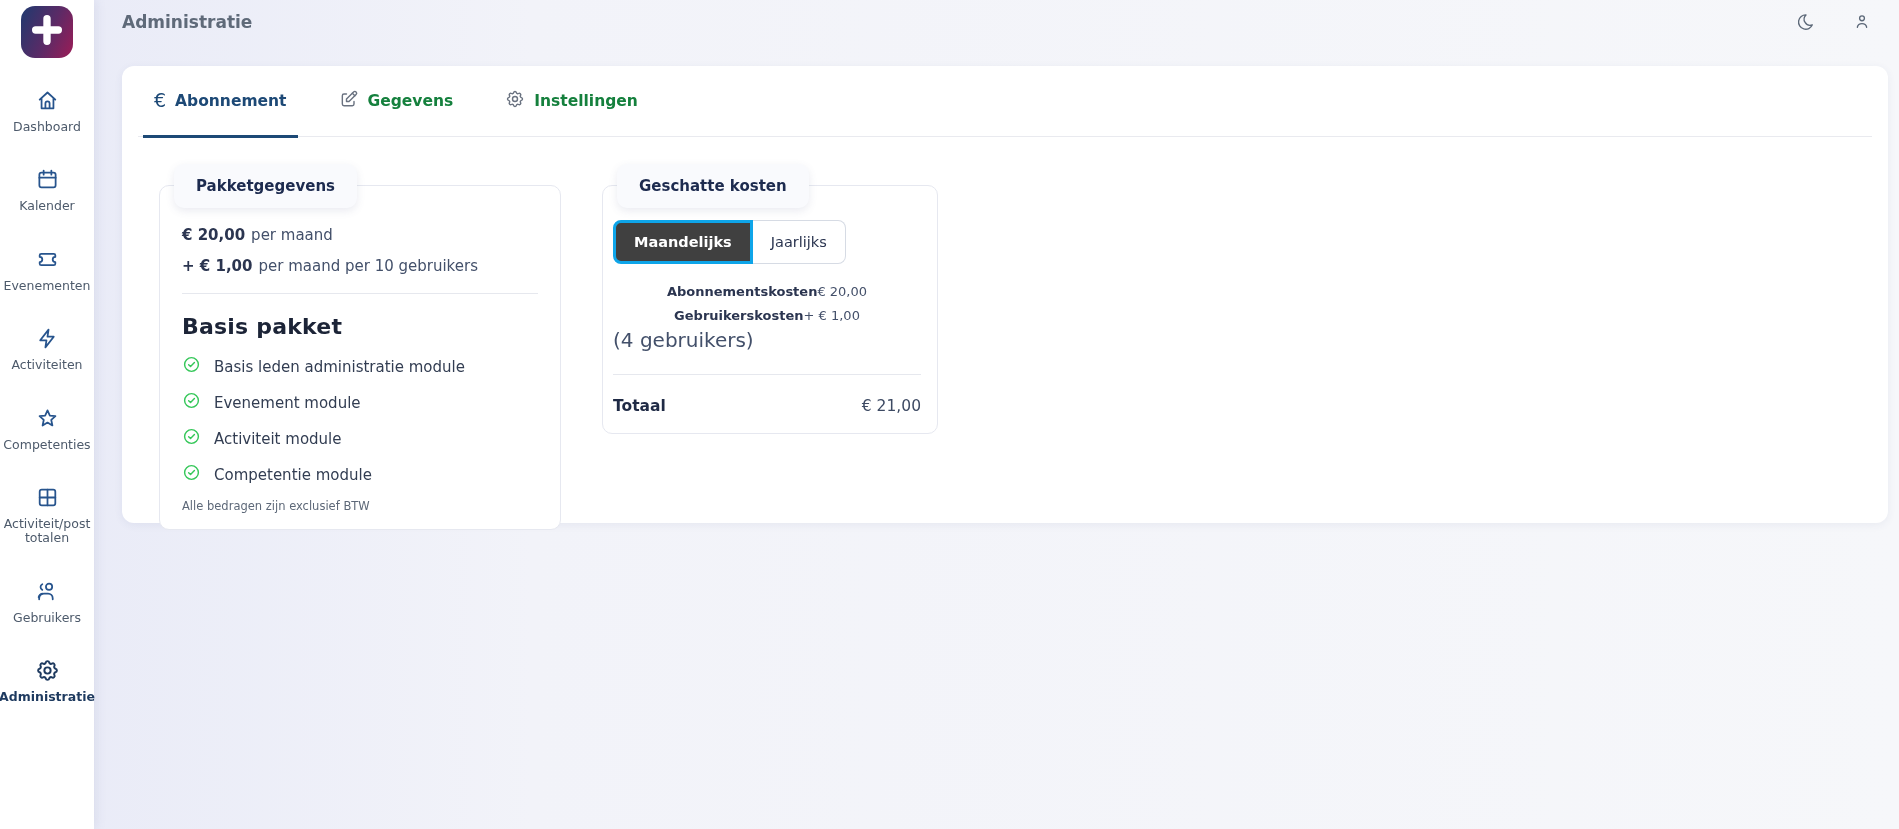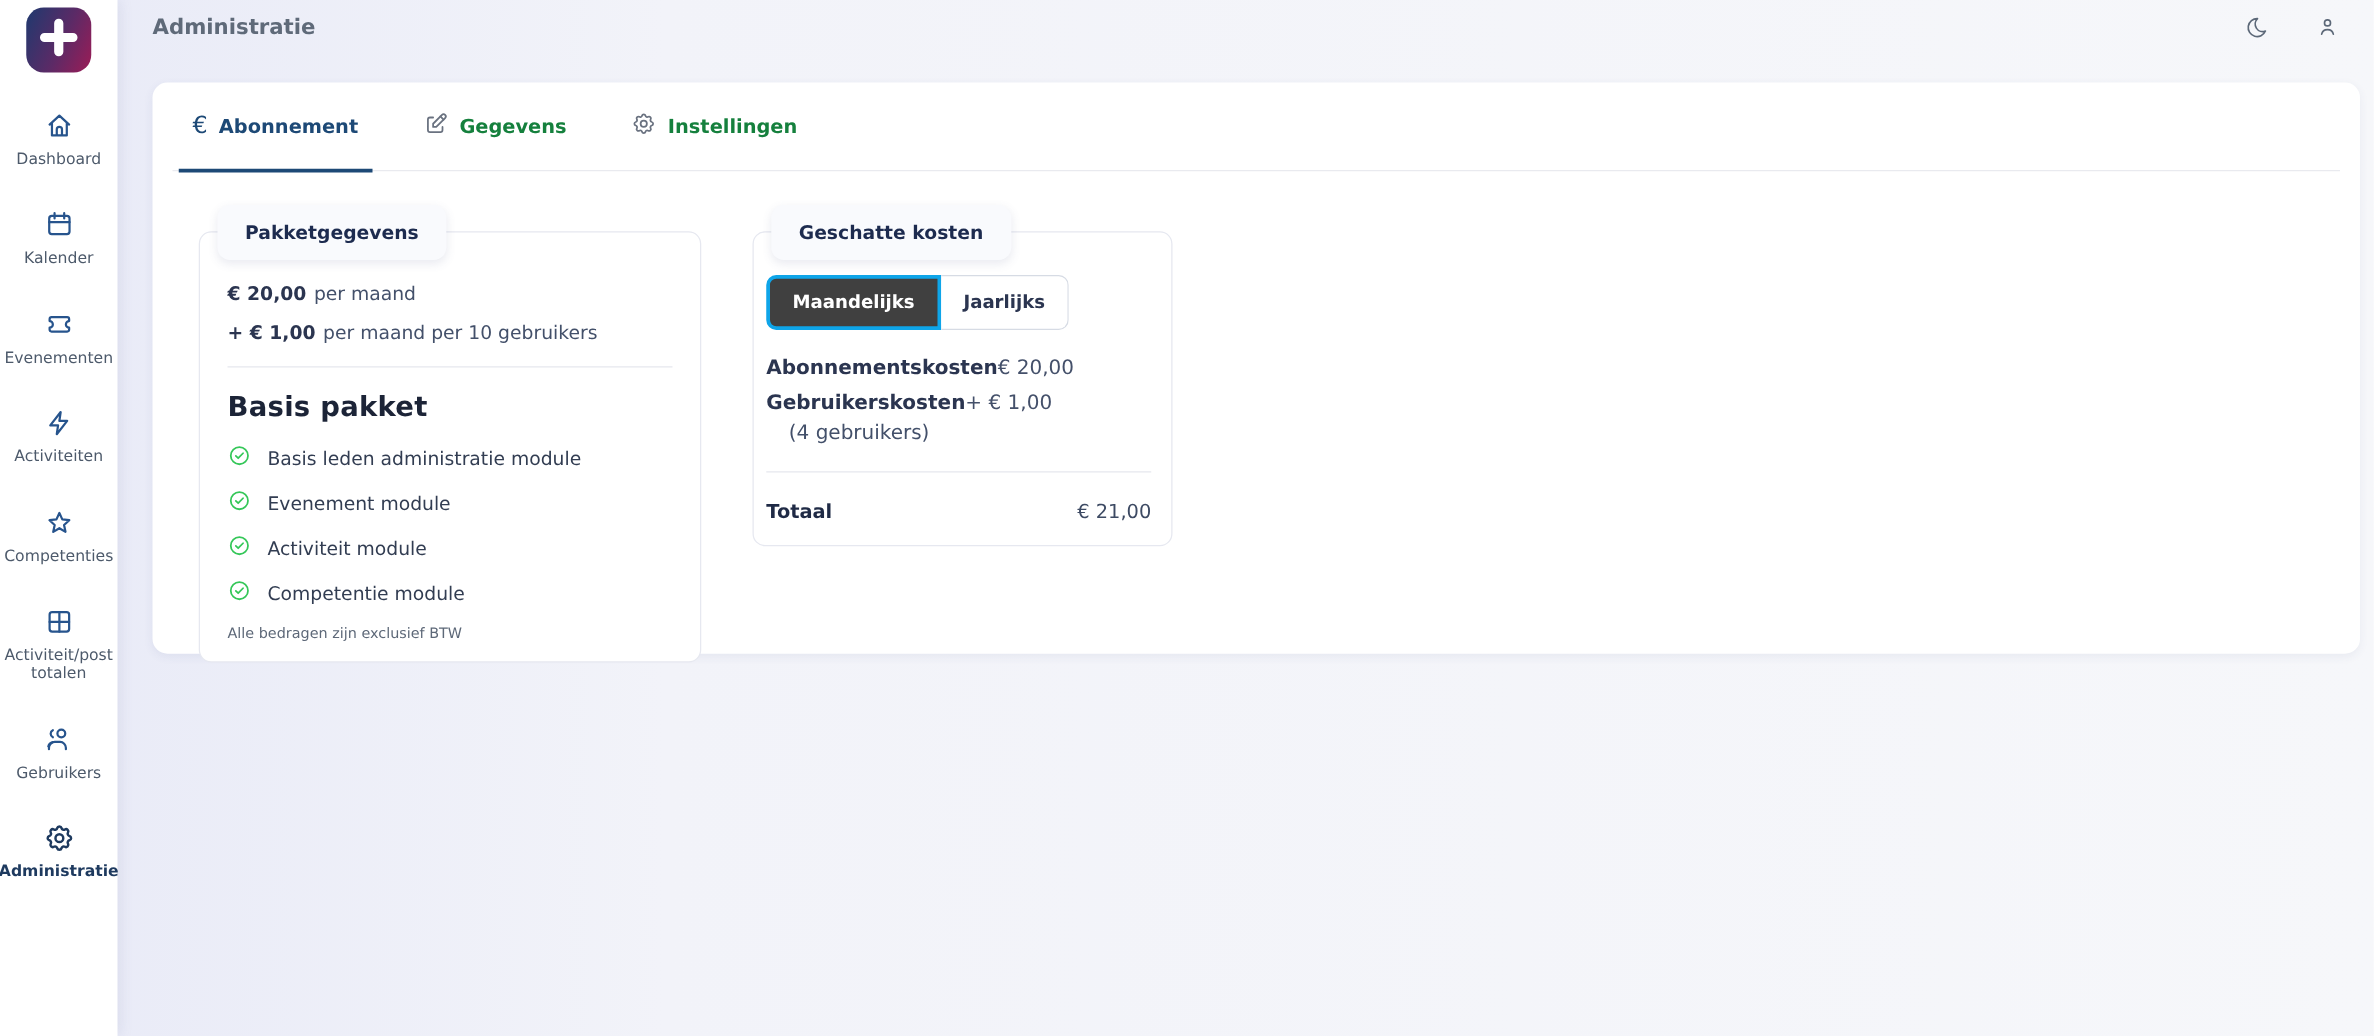--- a/index.html
+++ b/index.html
@@ -85,27 +85,27 @@
   .period-toggle { display:flex; margin-bottom:20px; }
   .period-btn {
     height:44px; display:flex; align-items:center; justify-content:center;
     font-size:14.5px; cursor:pointer; padding:0 18px;
   }
   .period-btn.active {
     background:#404040; color:#ffffff; font-weight:bold; border-radius:8px 0 0 8px;
     border:3px solid #0ea5e9; min-width:121px;text-align:right;
   }
   .period-btn.inactive {
-    background:#ffffff; color:#2b3550; font-weight:bold; border:1px solid #d6dbe4;
+    background:#ffffff; color:#2b3550; font-weight:normal; border:1px solid #d6dbe4;
     border-left:none; border-radius:0 8px 8px 0; min-width:93px;
   }
-  .cost-row { display:flex; justify-content:flex-start; font-size:16px; margin-bottom:9px; }
+  .cost-row { display:flex; justify-content:center; font-size:13px; margin-bottom:9px; }
   .cost-row .lbl { font-weight:bold; color:#2b3550; }
   .cost-row .val { color:#44506a; }
-  .cost-sub { font-size:16px; color:#43506a; margin:-4px 0 10px 18px; }
+  .cost-sub { font-size:20px; color:#43506a; margin:-4px 0 10px 0; }
   .costs-divider { border:none; border-top:1px solid #e6e8ee; margin:22px 0 0 0; }
   .total-row { display:flex; justify-content:space-between; font-size:15.5px; margin-top:22px; }
   .total-row .lbl { font-weight:bold; color:#1f2a45; }
   .total-row .val { color:#3d4a63; }
 </style>
 </head>
 <body>
 
 <aside class="sidebar">
   <div class="logo">

